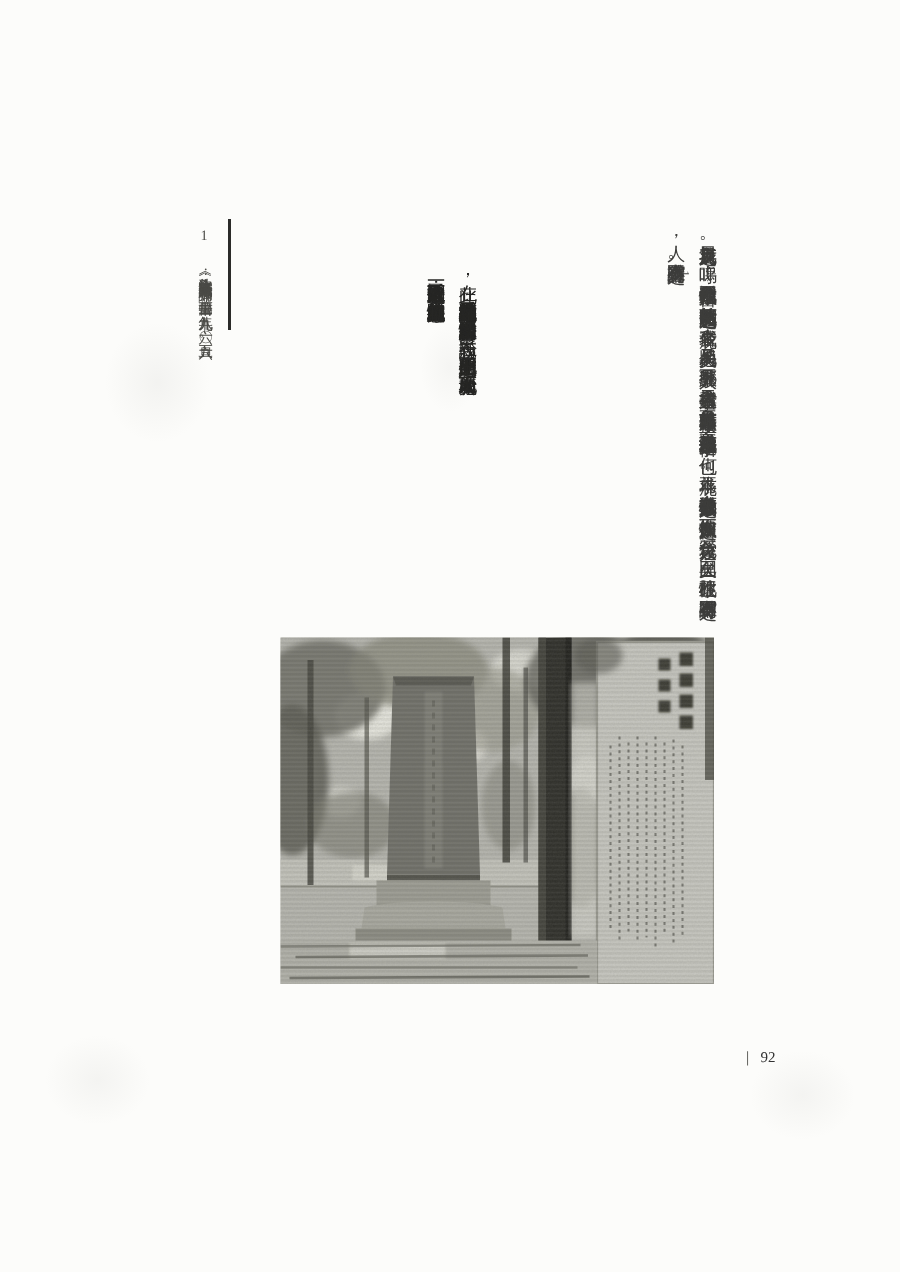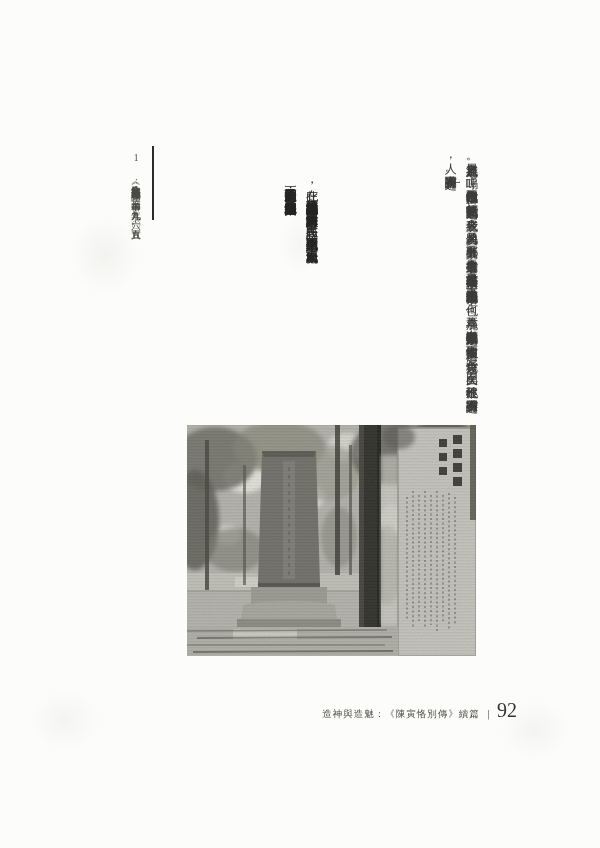--- a/index.html
+++ b/index.html
@@ -84,21 +84,21 @@
     position:absolute;
     left:0;top:699px;
     width:517px;
     display:flex;
     justify-content:flex-end;
     align-items:baseline;
     gap:4px;
   }
   .running-title{font-size:9.5px;letter-spacing:1px;color:#4c4c48;}
   .footer-sep{font-size:9.5px;color:#4c4c48;}
-  .page-number{font-size:20px;color:#333;font-family:"Liberation Serif","DejaVu Serif",serif;}
+  .page-number{font-size:10px;color:#333;font-family:"Liberation Serif","DejaVu Serif",serif;}
 </style>
 </head>
 <body>
 
 <div class="page">
 
   <div class="blotch b1"></div>
   <div class="blotch b2"></div>
   <div class="blotch b3"></div>
   <div class="blotch b4"></div>
@@ -226,18 +226,17 @@
         <line x1="6" y1="227" x2="206" y2="226" stroke="#57574f" stroke-width="1.8" opacity="0.7"></line>
       </g>
 
       <rect x="0" y="0" width="289" height="231" filter="url(#grain)" opacity="0.5"></rect>
     </svg>
     <div class="photo-streaks"></div>
   </div>
 
 
   <div class="footer">
-    <span class="running-title">造神與造魅：《陳寅恪別傳》續篇</span>
     <span class="footer-sep">｜</span>
     <span class="page-number">92</span>
   </div>
 
 </div>
 
 </body></html>

